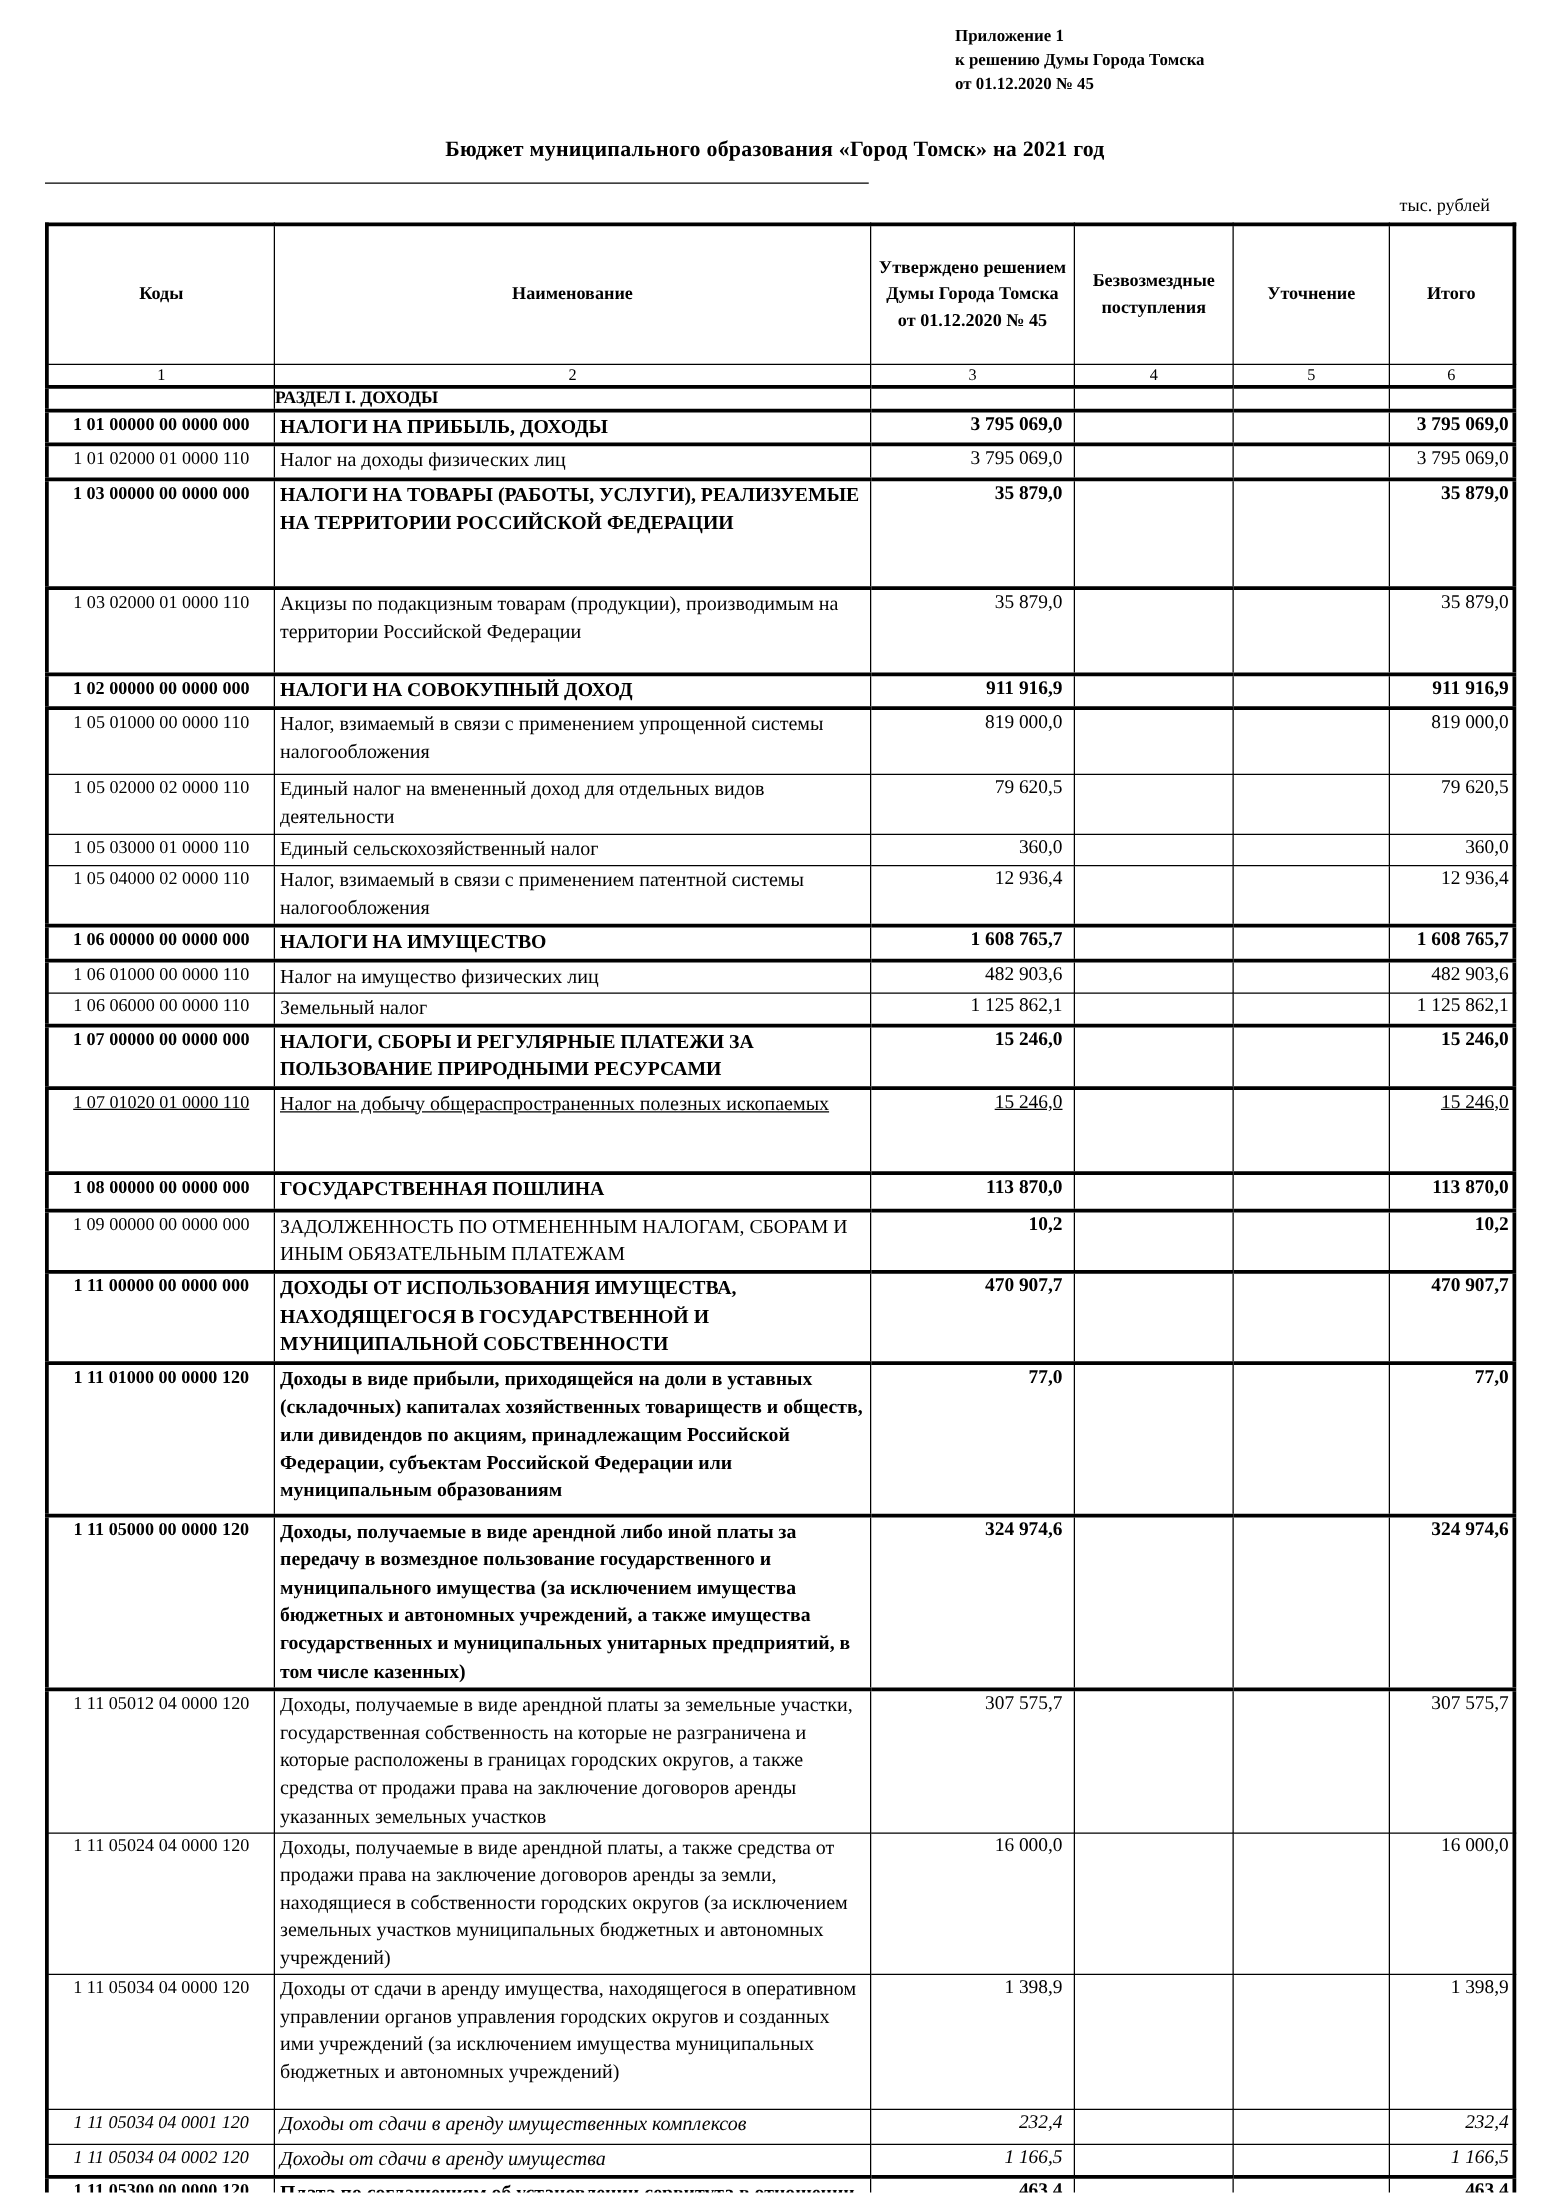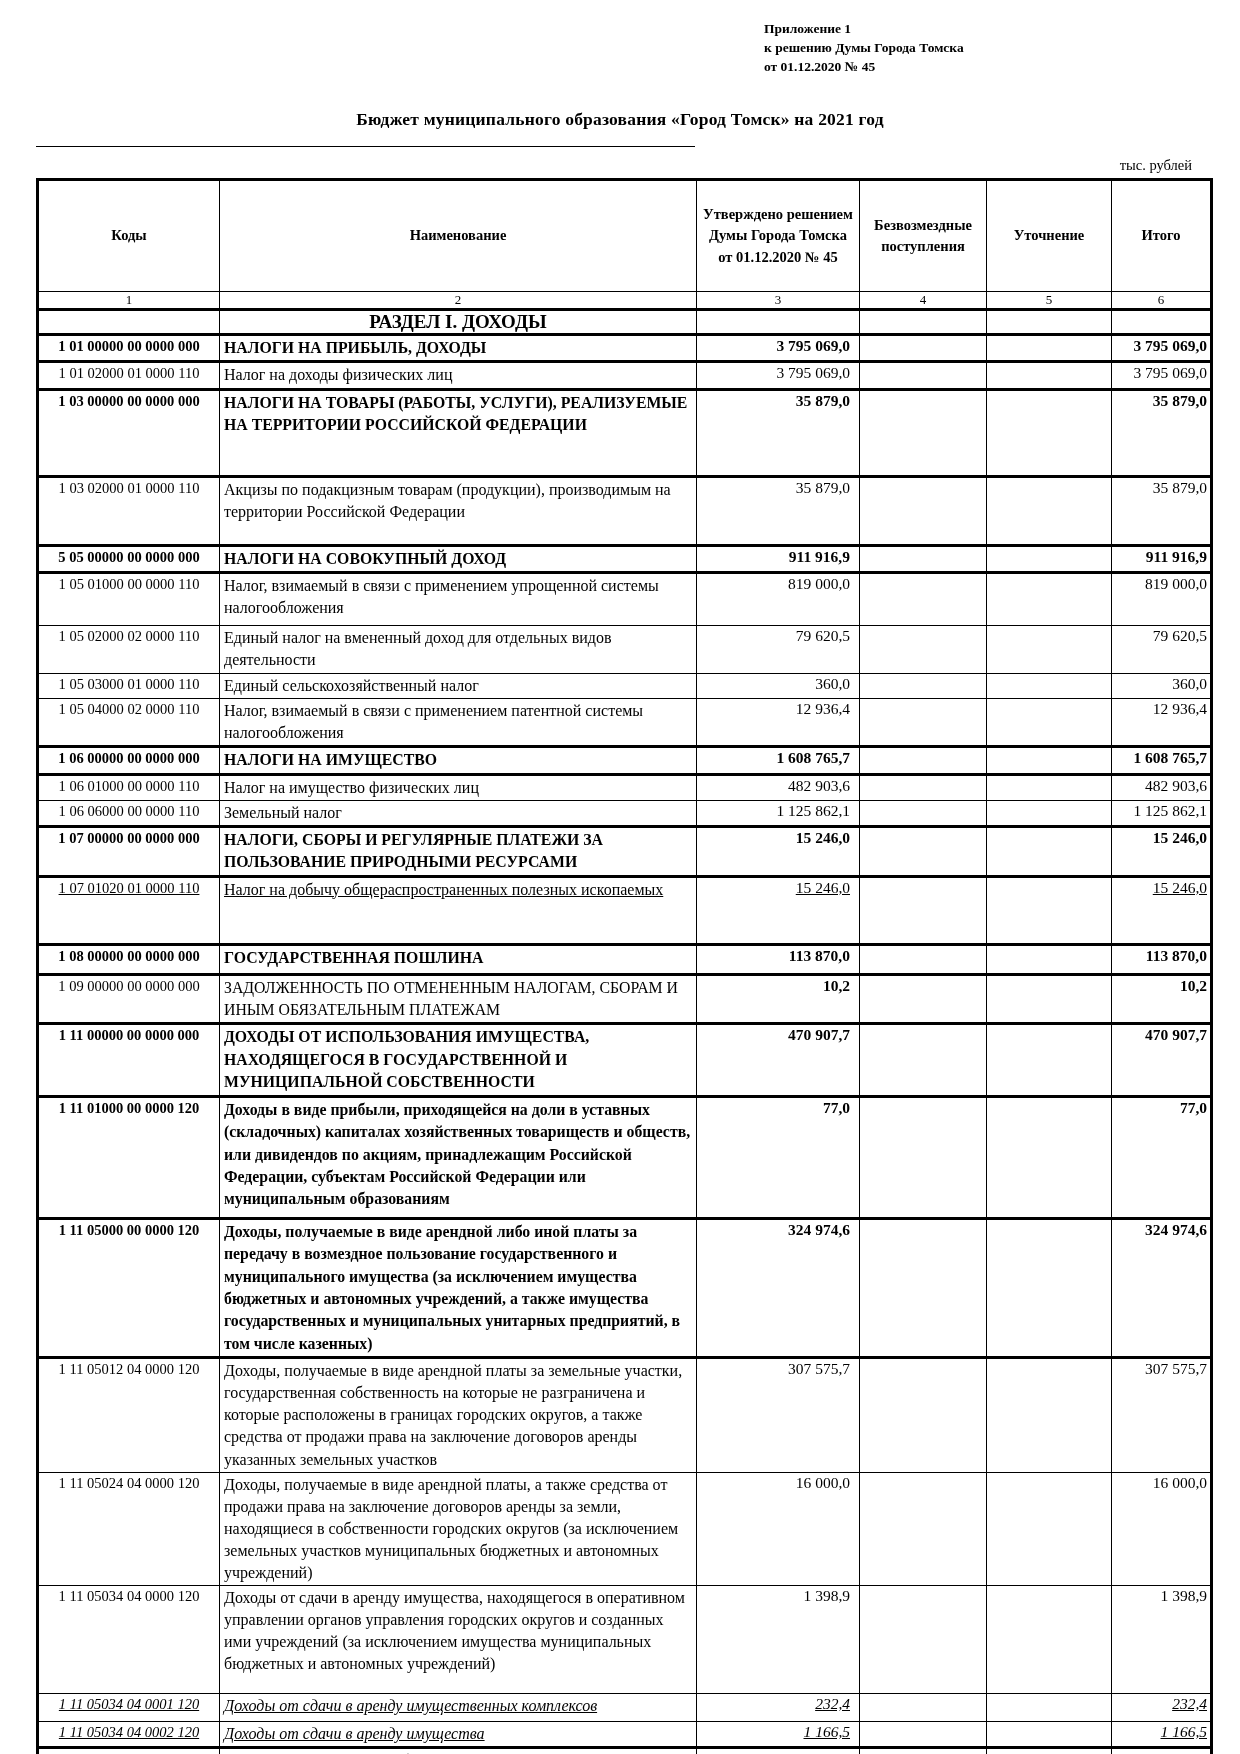--- a/index.html
+++ b/index.html
@@ -12,31 +12,31 @@
   .title-underline{position:absolute;left:36px;top:146px;width:659px;height:0;
                    border-bottom:1.5px solid #000;}
   .units-label{position:absolute;left:36px;top:157px;width:1156px;text-align:right;font-size:14.5px;}
   table.budget{position:absolute;left:36px;top:178px;width:1174px;border-collapse:collapse;
                table-layout:fixed;border:3px solid #000;}
   table.budget th,table.budget td{border:1.5px solid #000;overflow:hidden;}
   thead th{height:106px;vertical-align:middle;text-align:center;font-weight:bold;
            font-size:14.5px;line-height:1.45;padding:2px 6px;border-bottom-width:2px;}
   tr.num-row td{height:15px;text-align:center;font-size:13px;padding:0;
                 border-bottom-width:3px;font-weight:normal;vertical-align:middle;}
-  tr.section-row td{height:16px;text-align:center;font-size:19px;font-weight:bold;
+  tr.section-row td{height:16px;text-align:left;font-size:14px;font-weight:bold;
                     padding:0;vertical-align:middle;}
   tbody td{vertical-align:top;}
   td.c-code{text-align:center;font-size:14.5px;padding:2px 1px;white-space:nowrap;}
   td.c-name{text-align:left;font-size:16px;line-height:1.38;padding:1px 5px 1px 4px;}
   td.c-num{text-align:right;font-size:15.5px;padding:1px 9px 0 2px;}
   td.c-total{padding-right:3px;}
   tr.r-bold td{font-weight:bold;border-top-width:3px;border-bottom-width:3px;}
   tr.r-caps td{border-top-width:3px;border-bottom-width:3px;}
   tr.r-caps td.c-num{font-weight:bold;}
-  tr.r-italic td{font-style:italic;text-decoration:underline;}
+  tr.r-italic td{font-style:italic;}
   tr.r-bold td.c-name,tr.r-caps td.c-name{font-size:15.8px;line-height:1.42;}
 </style>
 </head>
 <body>
 
 <div class="appendix">
   <div>Приложение 1</div>
   <div>к решению Думы Города Томска</div>
   <div>от 01.12.2020  № 45</div>
 </div>
@@ -108,21 +108,21 @@
   </tr>
       <tr class="r-normal" style="height: 69px;">
     <td class="c-code">1 03 02000 01 0000 110</td>
     <td class="c-name">Акцизы по подакцизным товарам (продукции), производимым на территории Российской Федерации</td>
     <td class="c-num">35 879,0</td>
     <td class="c-num"></td>
     <td class="c-num"></td>
     <td class="c-num c-total">35 879,0</td>
   </tr>
       <tr class="r-bold" style="height: 23px;">
-    <td class="c-code">5 05 00000 00 0000 000</td>
+    <td class="c-code">1 02 00000 00 0000 000</td>
     <td class="c-name">НАЛОГИ НА СОВОКУПНЫЙ ДОХОД</td>
     <td class="c-num">911 916,9</td>
     <td class="c-num"></td>
     <td class="c-num"></td>
     <td class="c-num c-total">911 916,9</td>
   </tr>
       <tr class="r-normal" style="height: 53px;">
     <td class="c-code">1 05 01000 00 0000 110</td>
     <td class="c-name">Налог, взимаемый в связи с применением упрощенной системы налогообложения</td>
     <td class="c-num">819 000,0</td>

